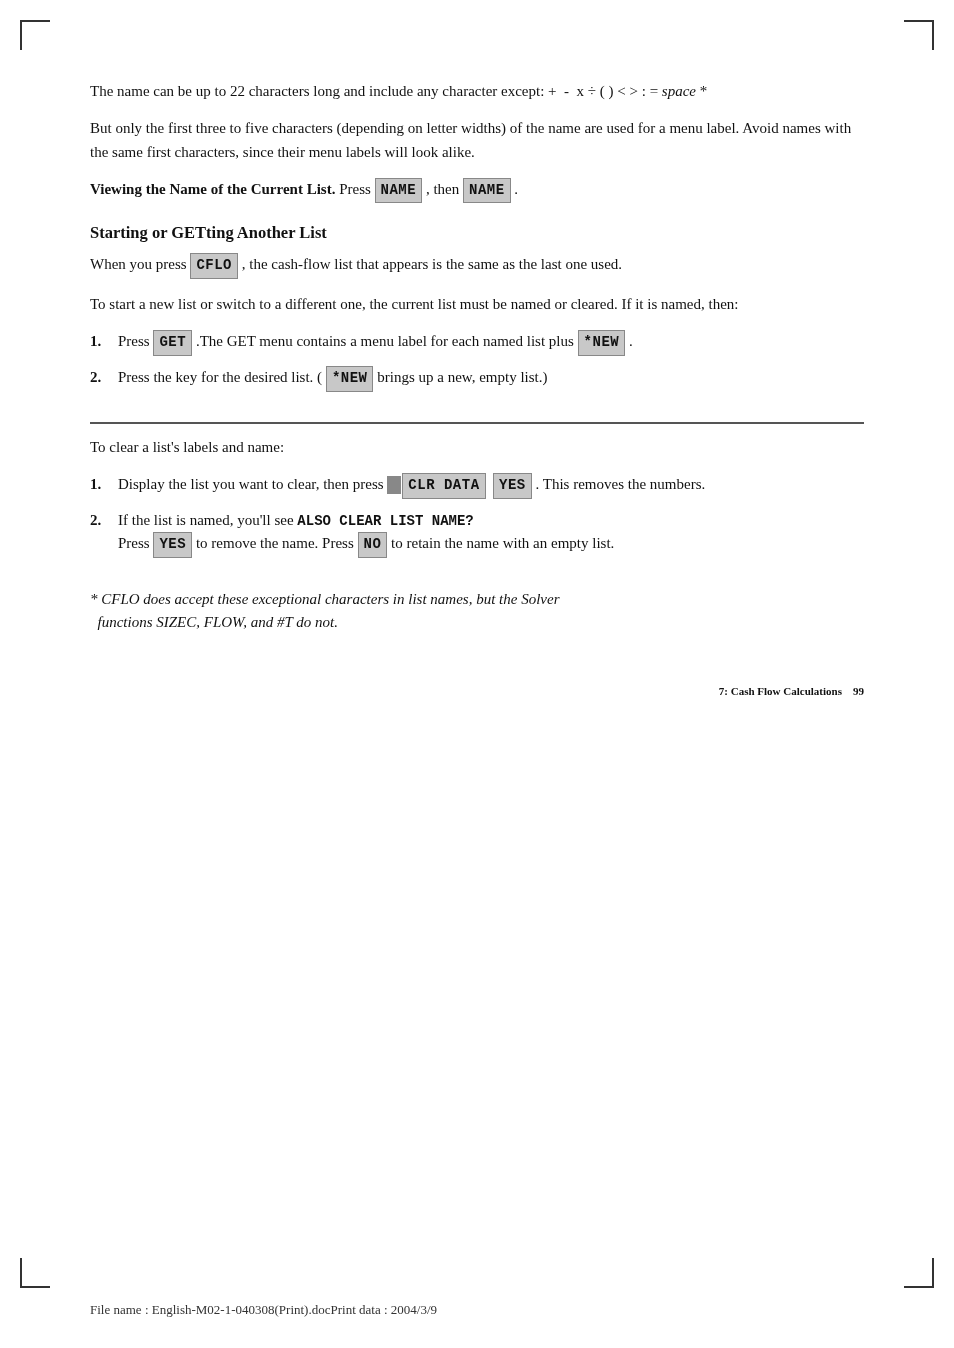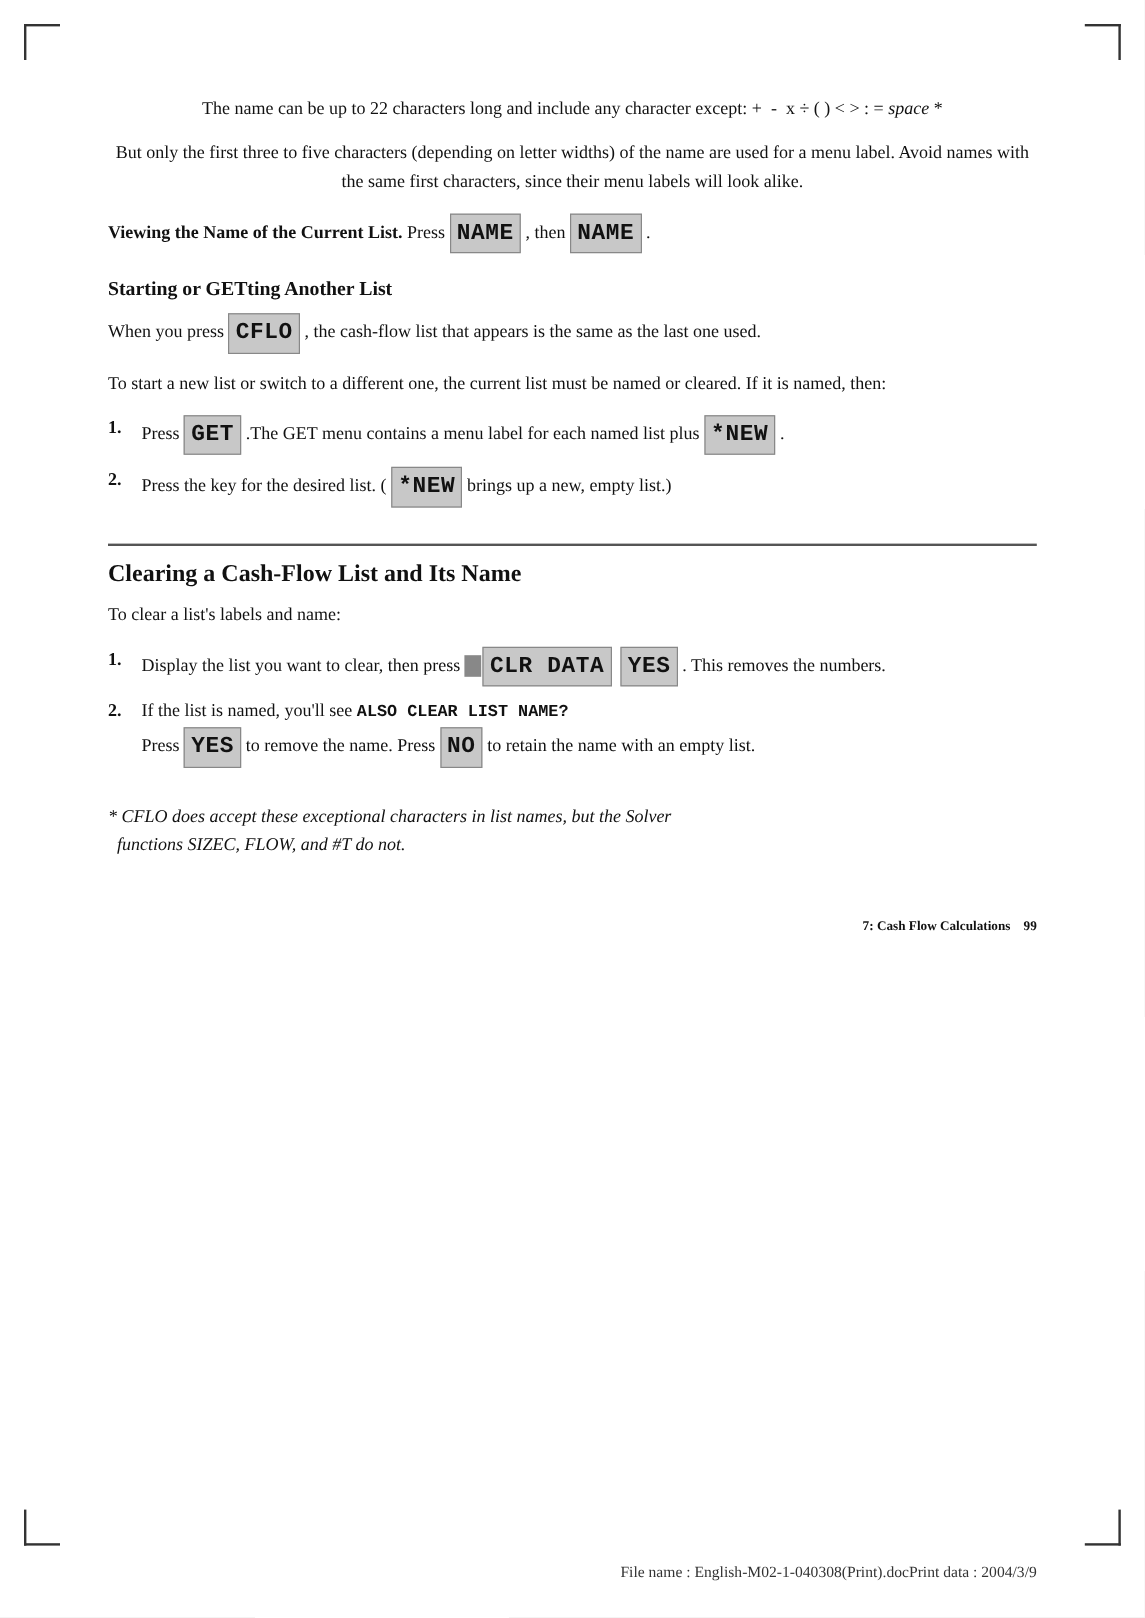--- a/index.html
+++ b/index.html
@@ -52,31 +52,30 @@
 
     p {
       font-size: 15px;
       line-height: 1.55;
       color: #111;
       margin-bottom: 14px;
     }
 
     .intro-para {
       margin-bottom: 14px;
-      text-align: center;
     }
 
     
     .key {
       display: inline-block;
       background: #c8c8c8;
       border: 1px solid #888;
       padding: 1px 5px;
       font-family: 'Courier New', Courier, monospace;
-      font-size: 19px;
+      font-size: 14px;
       font-weight: bold;
       color: #111;
       vertical-align: middle;
       letter-spacing: 0.5px;
     }
 
     .key-shift {
       display: inline-block;
       background: #888;
       width: 14px;
@@ -153,21 +152,21 @@
       font-weight: bold;
     }
 
     
     .footer {
       position: absolute;
       bottom: 30px;
       left: 90px;
       right: 90px;
       display: flex;
-      justify-content: flex-end;
+      justify-content: flex-start;
       align-items: center;
       font-size: 13px;
       color: #333;
       border-top: none;
     }
 
     
     .page-number-area {
       text-align: right;
       font-size: 11px;
@@ -233,21 +232,20 @@
       </li>
       <li>
         <span class="num">2.</span>
         <span class="li-content">
           Press the key for the desired list. ( <span class="key">*NEW</span> brings up a new, empty list.)
         </span>
       </li>
     </ol>
 
     <div class="major-section">
-      <div class="major-heading">Clearing a Cash-Flow List and Its Name</div>
 
       <p>To clear a list's labels and name:</p>
 
       <ol>
         <li>
           <span class="num">1.</span>
           <span class="li-content">
             Display the list you want to clear, then press <span class="key-shift"></span><span class="key">CLR DATA</span>&nbsp;&nbsp;<span class="key">YES</span> . This removes the numbers.
           </span>
         </li>

